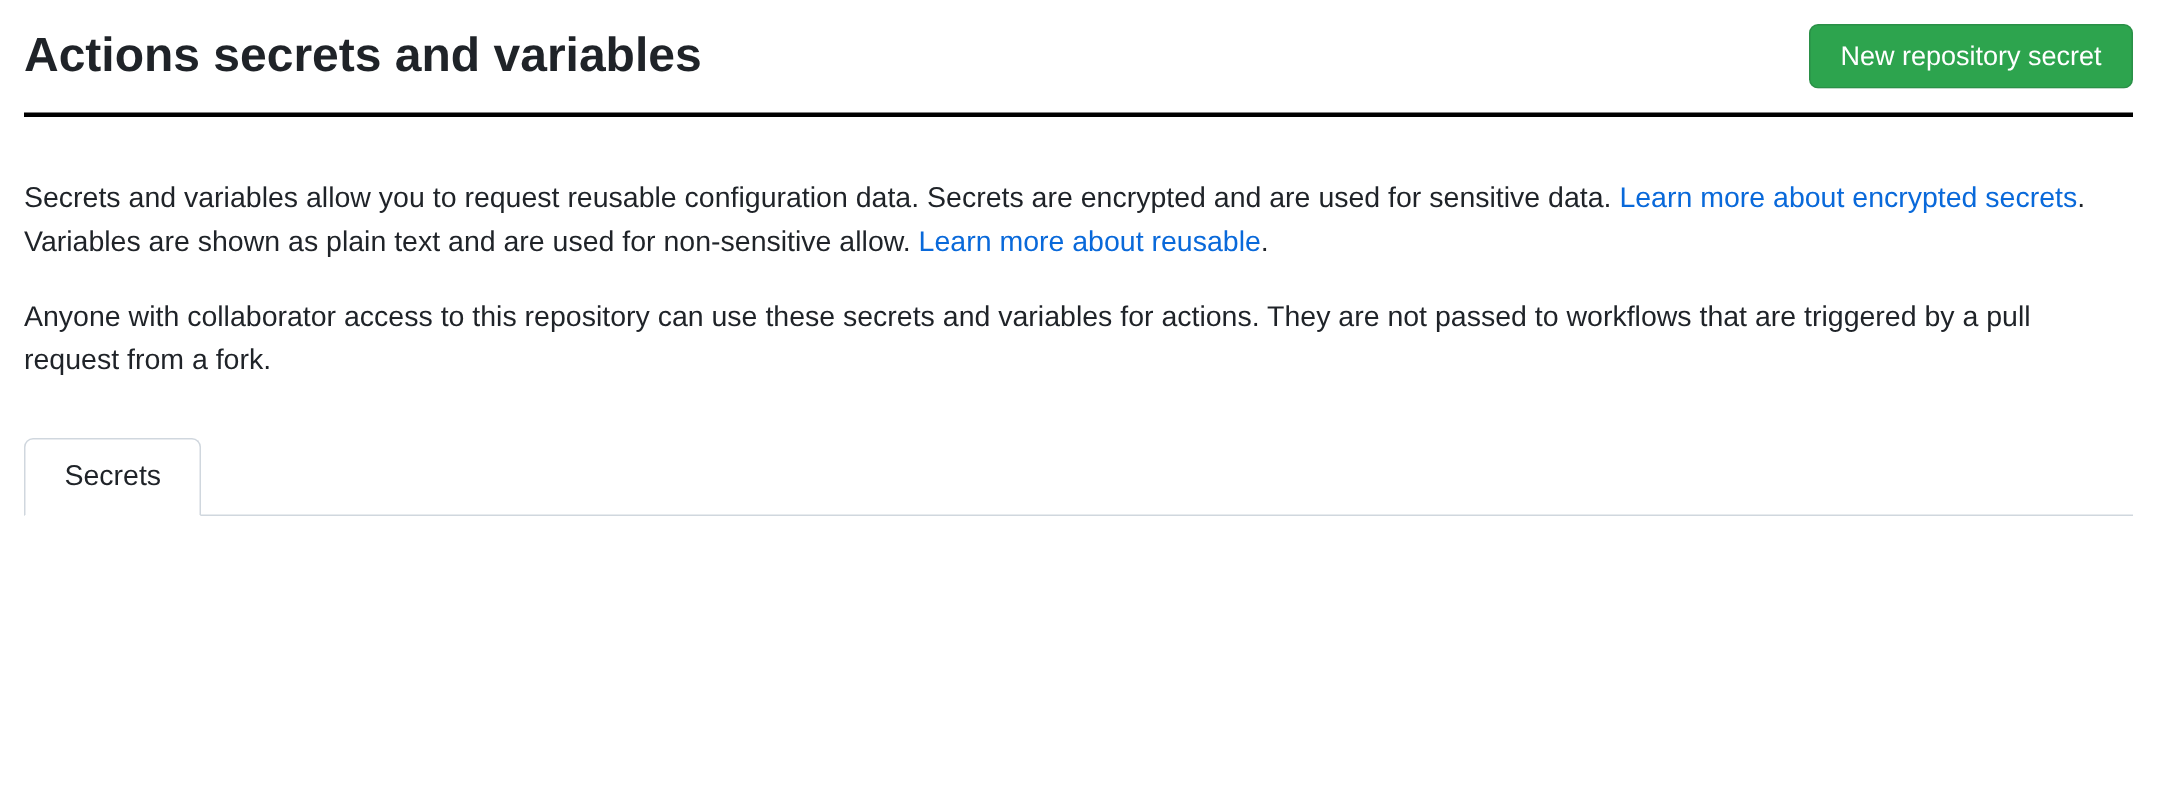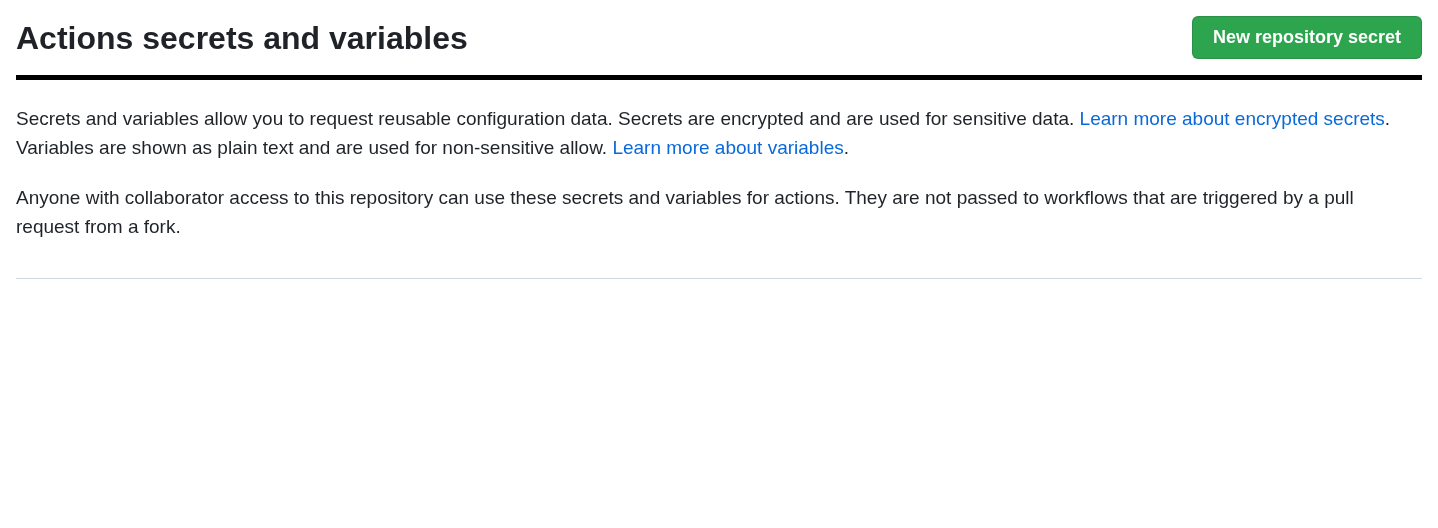--- a/index.html
+++ b/index.html
@@ -9,39 +9,38 @@
     }
     body {
       font-family: -apple-system, BlinkMacSystemFont, "Segoe UI", Helvetica, Arial, sans-serif;
       color: #1f2328;
       background: #ffffff;
       padding: 16px;
     }
     .header-row {
       display: flex;
       justify-content: space-between;
-      align-items: center;
       padding-bottom: 16px;
-      border-bottom: 5px solid #000000;
-      margin-bottom: 24px;
+      border-bottom: 3px solid #000000;
+      margin-bottom: 40px;
     }
     .page-title {
       font-size: 32px;
       font-weight: 600;
       color: #1f2328;
       line-height: 1.25;
     }
     .btn-primary {
       background-color: #2da44e;
       color: #ffffff;
       border: 1px solid rgba(27,31,36,0.15);
       border-radius: 6px;
       padding: 10px 20px;
       font-size: 18px;
-      font-weight: 700;
+      font-weight: 400;
       cursor: pointer;
       white-space: nowrap;
       font-family: inherit;
     }
     .description {
       font-size: 19px;
       line-height: 1.55;
       color: #1f2328;
       margin-bottom: 20px;
     }
@@ -79,19 +78,20 @@
   </style>
 </head>
 <body>
 
 <div class="header-row">
   <h1 class="page-title">Actions secrets and variables</h1>
   <button class="btn-primary">New repository secret</button>
 </div>
 
 <p class="description">
-  <span>Secrets and variables allow you to request reusable configuration data. Secrets are </span><strong>encrypted</strong><span> and are used for sensitive data. </span><a href="#">Learn more about encrypted secrets</a><span>. Variables are shown as plain text and are used for </span><strong>non-sensitive</strong><span> allow. </span><a href="#">Learn more about variables</a><span>.</span>
+  <span>Secrets and variables allow you to request reusable configuration data. Secrets are </span><strong>encrypted</strong><span> and are used for sensitive data. </span><a href="#">Learn more about encrypted secrets</a><span>. Variables are shown as plain text and are used for </span><strong>non-sensitive</strong><span> allow. </span><a href="#">Learn more about reusable</a><span>.</span>
 </p>
 
 <p class="description">Anyone with collaborator access to this repository can use these secrets and variables for actions. They are not passed to workflows that are triggered by a pull request from a fork.</p>
 
 <div class="tabs">
+  <div class="tab active">Secrets</div>
 </div>
 
 </body></html>

